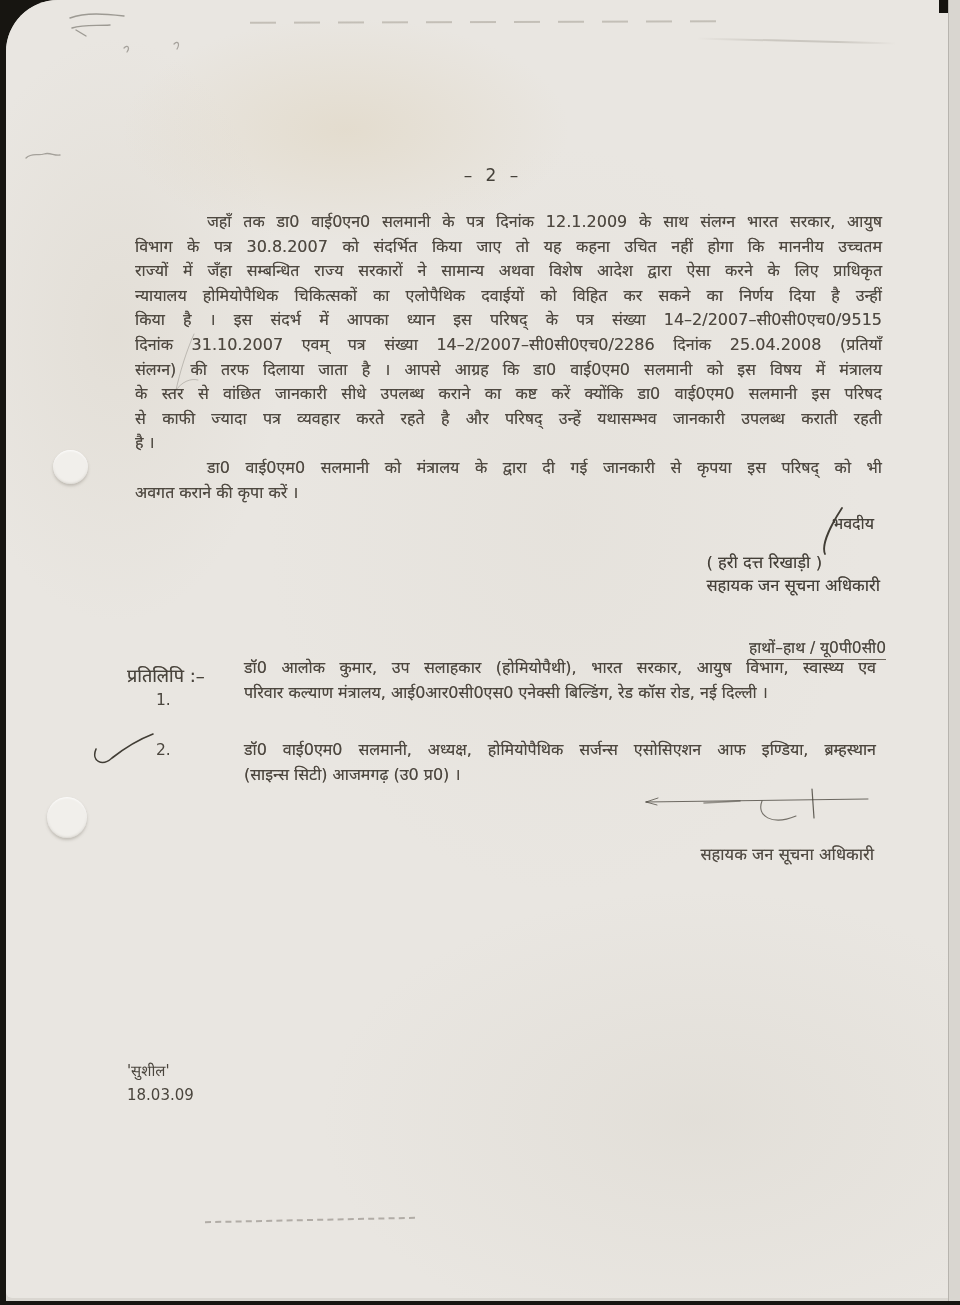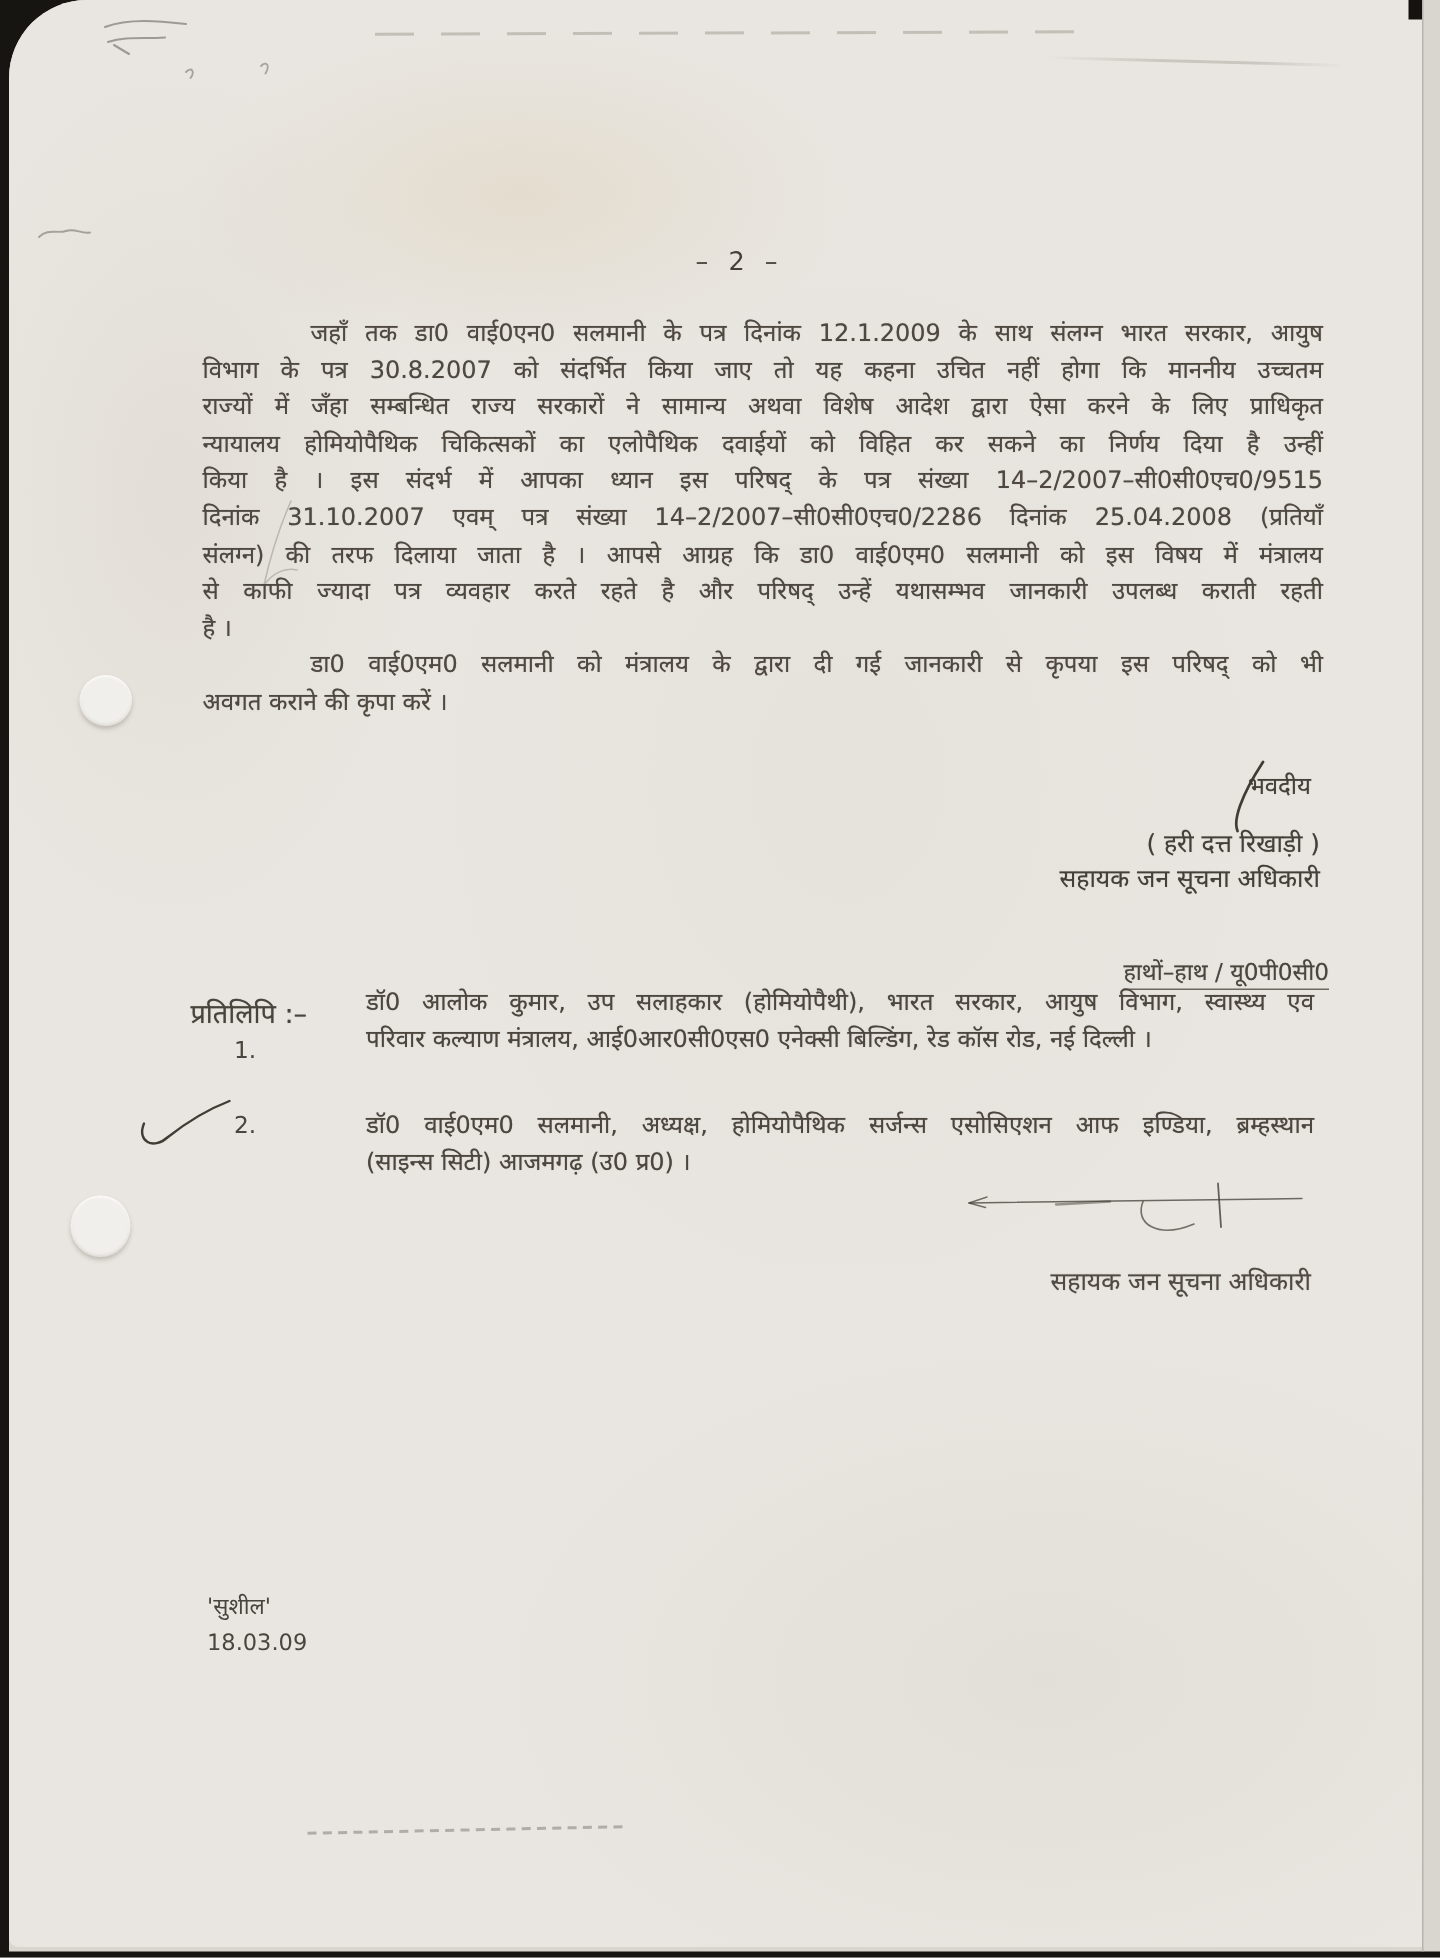--- a/index.html
+++ b/index.html
@@ -40,21 +40,21 @@
     text-shadow:0 0 0.5px rgba(78,72,64,0.55);
   }
   .line{height:24.6px;overflow:visible;text-align:justify;text-align-last:justify;margin-left:32px;}
   .line.short{text-align-last:left;}
   .line.indent{text-indent:72px;}
   .closing{
     position:absolute;right:74px;top:512px;font-size:16px;color:#45413a;
     text-shadow:0 0 0.5px rgba(78,72,64,0.55);
   }
   .sig-name-block{
-    position:absolute;right:68px;top:551px;text-align:right;font-size:16.5px;
+    position:absolute;right:68px;top:551px;text-align:left;font-size:16.5px;
     line-height:23px;color:#443f38;text-shadow:0 0 0.5px rgba(78,72,64,0.55);
   }
   .delivery-note{
     position:absolute;right:62px;top:636px;font-size:15.5px;color:#4a453d;
     padding-bottom:1px;border-bottom:1.4px solid #6e675d;
     text-shadow:0 0 0.5px rgba(78,72,64,0.5);
   }
   .copy-heading{
     position:absolute;left:121px;top:663px;font-size:18px;color:#48433b;
     text-shadow:0 0 0.5px rgba(78,72,64,0.55);
@@ -64,21 +64,21 @@
   }
   .copy-item-text{
     position:absolute;left:206px;width:664px;font-size:16px;line-height:24.8px;
     color:#4c463e;text-shadow:0 0 0.5px rgba(78,72,64,0.55);
   }
   .copy-sig-title{
     position:absolute;right:74px;top:842px;font-size:16.5px;color:#504a42;
     text-shadow:0 0 0.6px rgba(80,74,66,0.5);
   }
   .footer-block{
-    position:absolute;left:132px;top:1059px;font-size:15px;line-height:24px;color:#4a453d;
+    position:absolute;left:121px;top:1059px;font-size:15px;line-height:24px;color:#4a453d;
   }
   .punch-hole{
     position:absolute;border-radius:50%;
     background:#f1efeb;
     box-shadow:0 2px 3px rgba(120,114,104,0.35), inset 0 1px 2px rgba(255,255,255,0.9), inset 0 -1px 2px rgba(150,144,132,0.25);
   }
   .hole-1{left:47px;top:450px;width:35px;height:34px;}
   .hole-2{left:41px;top:797px;width:40px;height:41px;}
   .crease-top{
     position:absolute;left:244px;top:21px;width:470px;height:2px;opacity:.35;
@@ -107,20 +107,21 @@
   <div class="page-number">– 2 –</div>
 
   <div class="body-text">
     <div class="line indent">जहाँ तक डा0 वाई0एन0 सलमानी के पत्र दिनांक 12.1.2009 के साथ संलग्न भारत सरकार, आयुष</div>
     <div class="line">विभाग के पत्र 30.8.2007 को संदर्भित किया जाए तो यह कहना उचित नहीं होगा कि माननीय उच्चतम</div>
     <div class="line">राज्यों में जँहा सम्बन्धित राज्य सरकारों ने सामान्य अथवा विशेष आदेश द्वारा ऐसा करने के लिए प्राधिकृत</div>
     <div class="line">न्यायालय होमियोपैथिक चिकित्सकों का एलोपैथिक दवाईयों को विहित कर सकने का निर्णय दिया है उन्हीं</div>
     <div class="line">किया है ।   इस संदर्भ में आपका ध्यान इस परिषद् के पत्र संख्या 14–2/2007–सी0सी0एच0/9515</div>
     <div class="line">दिनांक 31.10.2007 एवम् पत्र संख्या 14–2/2007–सी0सी0एच0/2286 दिनांक 25.04.2008 (प्रतियाँ</div>
     <div class="line">संलग्न) की तरफ दिलाया जाता है ।  आपसे आग्रह कि डा0 वाई0एम0 सलमानी को इस विषय में मंत्रालय</div>
+    <div class="line">के स्तर से वांछित जानकारी सीधे उपलब्ध कराने का कष्ट करें क्योंकि डा0 वाई0एम0 सलमानी इस परिषद</div>
     <div class="line">से काफी ज्यादा पत्र व्यवहार करते रहते है और परिषद् उन्हें यथासम्भव जानकारी  उपलब्ध कराती रहती</div>
     <div class="line short">है ।</div>
     <div class="line indent">डा0 वाई0एम0 सलमानी को मंत्रालय के द्वारा दी गई जानकारी से कृपया इस परिषद् को भी</div>
     <div class="line short">अवगत कराने की कृपा करें ।</div>
   </div>
 
   <div class="closing">भवदीय</div>
 
   <svg class="sig-slash" style="left:806px;top:505px;" width="44" height="52" viewBox="0 0 44 52">
     <path class="stroke" d="M13,49 C10,42 15,26 30,3" stroke-width="1.8"></path>

